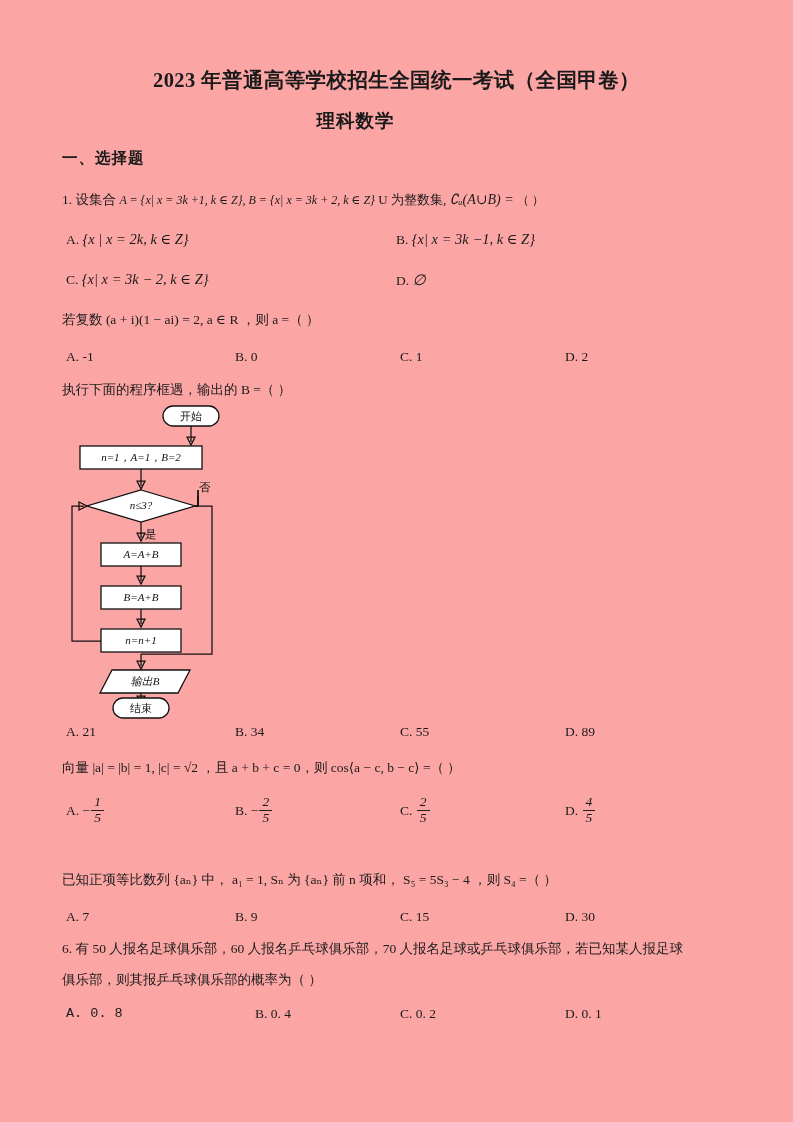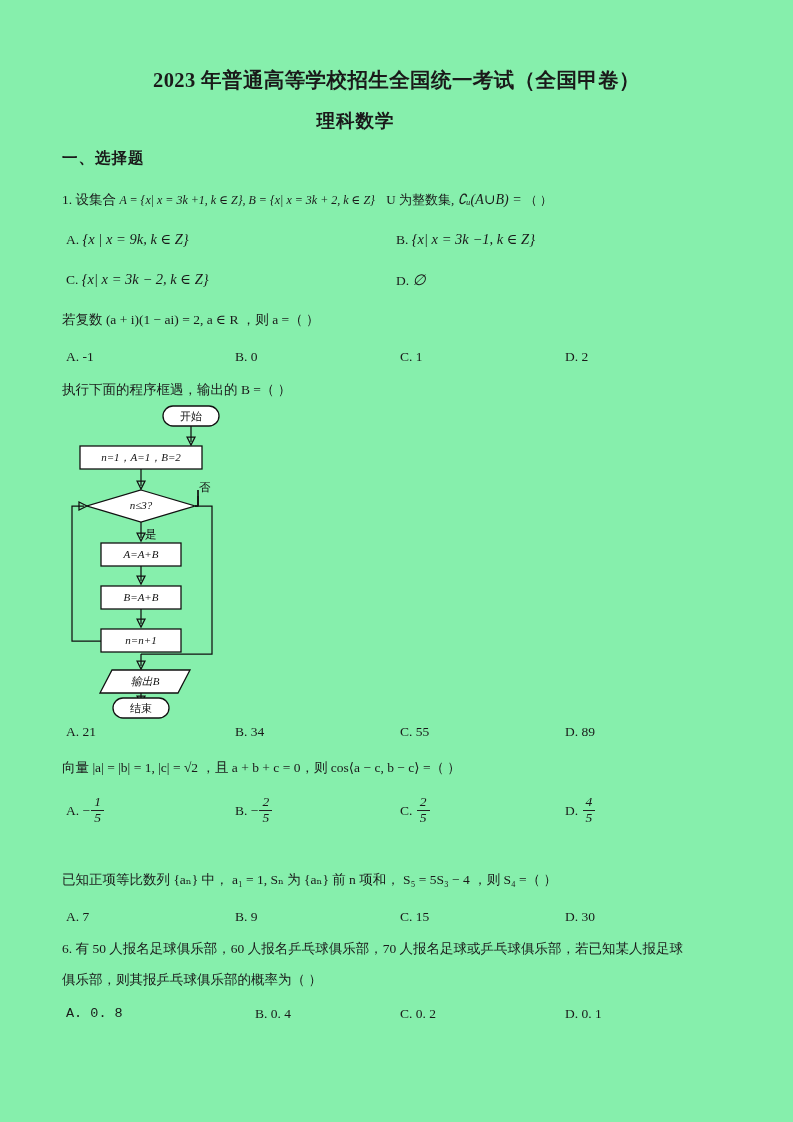--- a/index.html
+++ b/index.html
@@ -13,21 +13,21 @@
     position: relative;
     font-family: "Liberation Serif", "DejaVu Serif", serif;
     color: #1a1a1a;
     overflow: hidden;
   }
   .page {
     position: absolute;
     left: 0; top: 0;
     width: 793px;
     height: 1122px;
-    background: #86efac;
+    background: #fca5a5;
   }
 
   
   .doc-title {
     position: absolute;
     left: 0; top: 66px;
     width: 793px;
     text-align: center;
     font-size: 20.5px;
     font-weight: bold;
@@ -123,28 +123,28 @@
 <div class="page">
 
   <div class="doc-title">2023 年普通高等学校招生全国统一考试（全国甲卷）</div>
   <div class="doc-subtitle">理科数学</div>
   <div class="section-head">一、选择题</div>
 
   <div class="qline" style="left:62px; top:192px;">
     <span class="optlabel">1.</span>
     <span>设集合</span>
     <span class="mathy" style="font-size:12px;">A = {x| x = 3k +1, k ∈ Z}, B = {x| x = 3k + 2, k ∈ Z}</span>
-    <span style="font-size:13px;margin-left:8px;">U 为整数集,</span>
+    <span style="font-size:13px;">U 为整数集,</span>
     <span class="mathy" style="font-size:14px;">∁ᵤ(A∪B) =</span>
     <span style="font-size:12px;">（      ）</span>
   </div>
 
   <div class="opt" style="left:66px; top:231px;">
     <span class="optlabel">A.</span>
-    <span class="mathy">{x | x = 9k, k ∈ Z}</span>
+    <span class="mathy">{x | x = 2k, k ∈ Z}</span>
   </div>
   <div class="opt" style="left:396px; top:231px;">
     <span class="optlabel">B.</span>
     <span class="mathy">{x| x = 3k −1, k ∈ Z}</span>
   </div>
   <div class="opt" style="left:66px; top:271px;">
     <span class="optlabel">C.</span>
     <span class="mathy">{x| x = 3k − 2, k ∈ Z}</span>
   </div>
   <div class="opt" style="left:396px; top:271px;">

